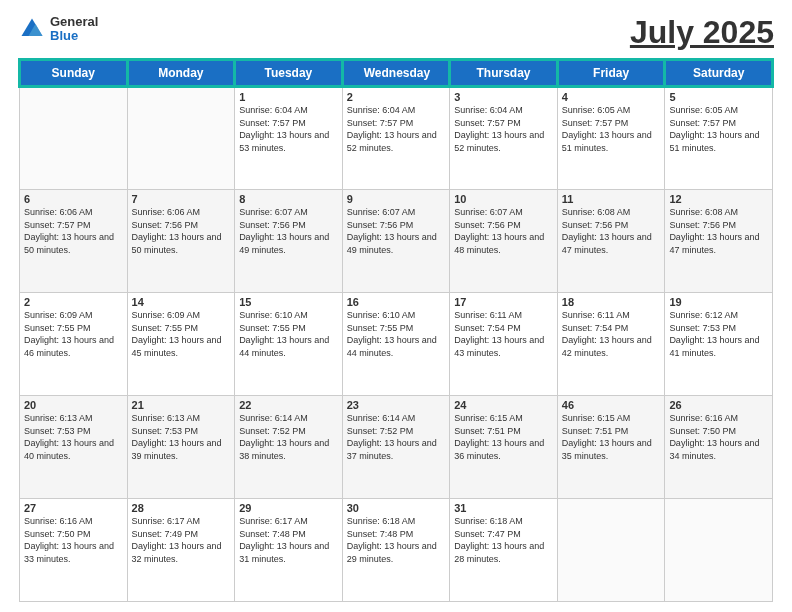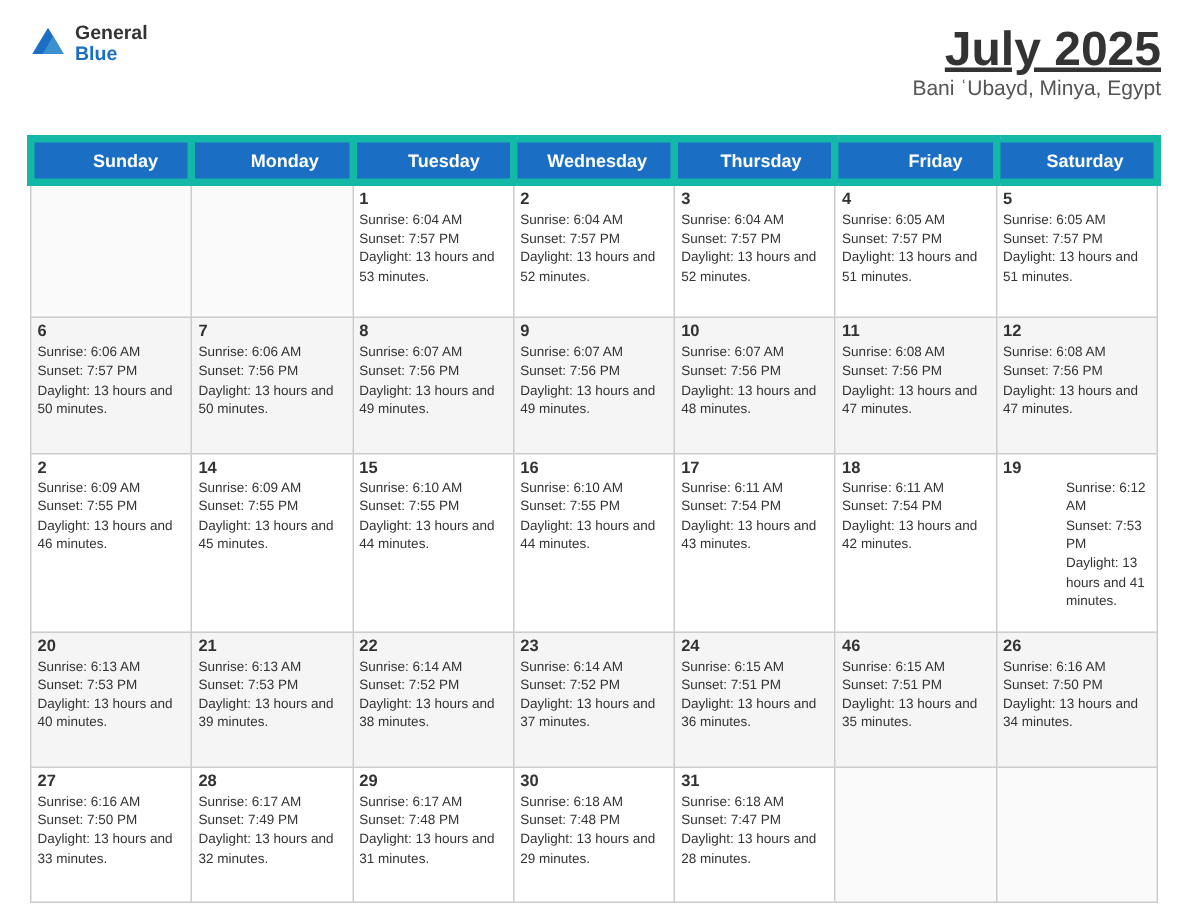--- a/index.html
+++ b/index.html
@@ -14,21 +14,21 @@
       width: 792px;
       height: 612px;
       padding: 15px 18px 10px 18px;
       display: flex;
       flex-direction: column;
     }
     .header {
       display: flex;
       justify-content: space-between;
       align-items: flex-start;
-      margin-bottom: 24px;
+      margin-bottom: 8px;
     }
     .logo {
       display: flex;
       align-items: center;
       gap: 4px;
     }
     .logo-text {
       display: flex;
       flex-direction: column;
       font-size: 13px;
@@ -61,22 +61,22 @@
       border-collapse: collapse;
       width: 100%;
       table-layout: fixed;
     }
     .calendar th {
       background: #1a6fc4;
       color: #fff;
       font-size: 12px;
       font-weight: bold;
       padding: 5px 20px;
-      text-align: right;
-      border: 5px solid #14b8a6;
+      text-align: center;
+      border: 3px solid #14b8a6;
     }
     .calendar td {
       border: 1px solid #ccc;
       vertical-align: top;
       padding: 3px 4px;
       font-size: 9.5px;
       color: #333;
       background: #fff;
       height: 82px;
     }
@@ -108,21 +108,20 @@
         <polygon points="16,4 28,24 4,24" fill="#1a6fc4"></polygon>
         <polygon points="20,10 28,24 12,24" fill="#4a9fd4" opacity="0.7"></polygon>
       </svg>
       <div class="logo-text">
         <span class="logo-general">General</span>
         <span class="logo-blue">Blue</span>
       </div>
     </div>
     <div class="title-block">
       <div class="main-title">July 2025</div>
-      <div class="subtitle">Bani ʿUbayd, Minya, Egypt</div>
     </div>
   </div>
 
   <table class="calendar">
     <thead>
       <tr>
       <th>Sunday</th>
           <th>Monday</th>
           <th>Tuesday</th>
           <th>Wednesday</th>
@@ -242,21 +241,21 @@
 Daylight: 13 hours and 43 minutes.</div>
           </td>
           <td>
             <span class="day-num">18</span>
             <div class="day-info" style="white-space: pre-line;">Sunrise: 6:11 AM
 Sunset: 7:54 PM
 Daylight: 13 hours and 42 minutes.</div>
           </td>
           <td>
             <span class="day-num">19</span>
-            <div class="day-info" style="white-space: pre-line; margin-left: 42px;">Sunrise: 6:12 AM
+            <div class="day-info" style="white-space: pre-line;">Sunrise: 6:12 AM
 Sunset: 7:53 PM
 Daylight: 13 hours and 41 minutes.</div>
           </td>
         </tr>
         <tr>
           <td>
             <span class="day-num">20</span>
             <div class="day-info" style="white-space: pre-line;">Sunrise: 6:13 AM
 Sunset: 7:53 PM
 Daylight: 13 hours and 40 minutes.</div>

